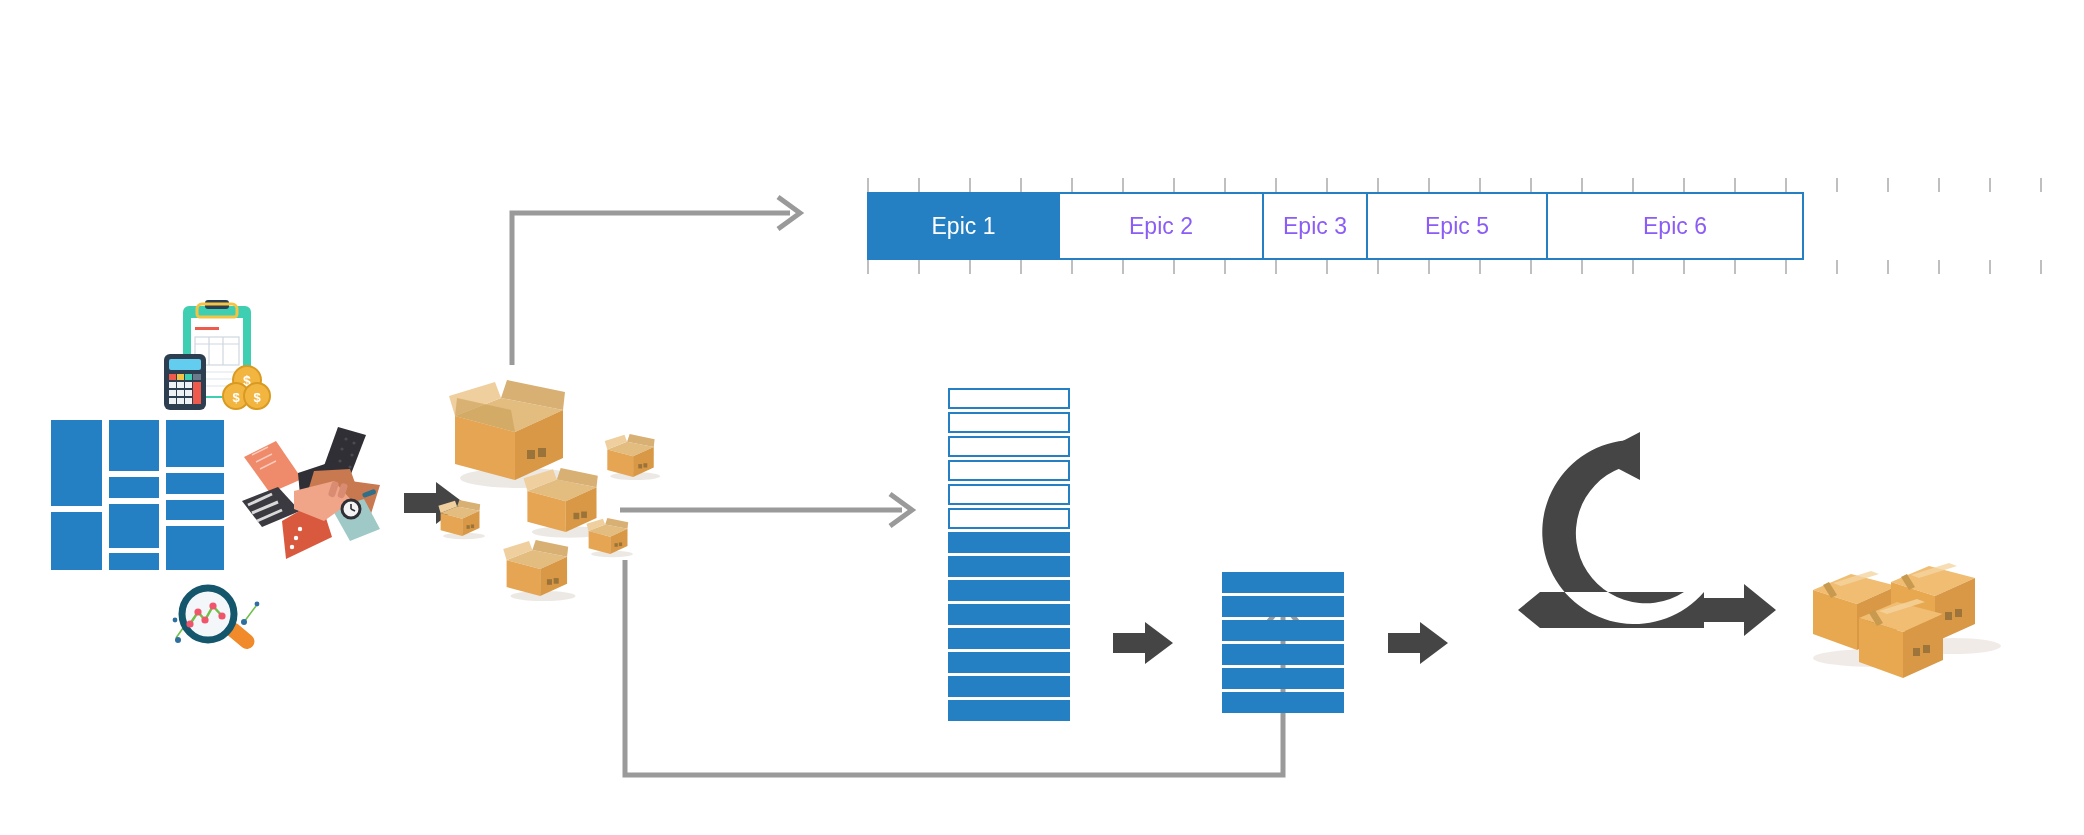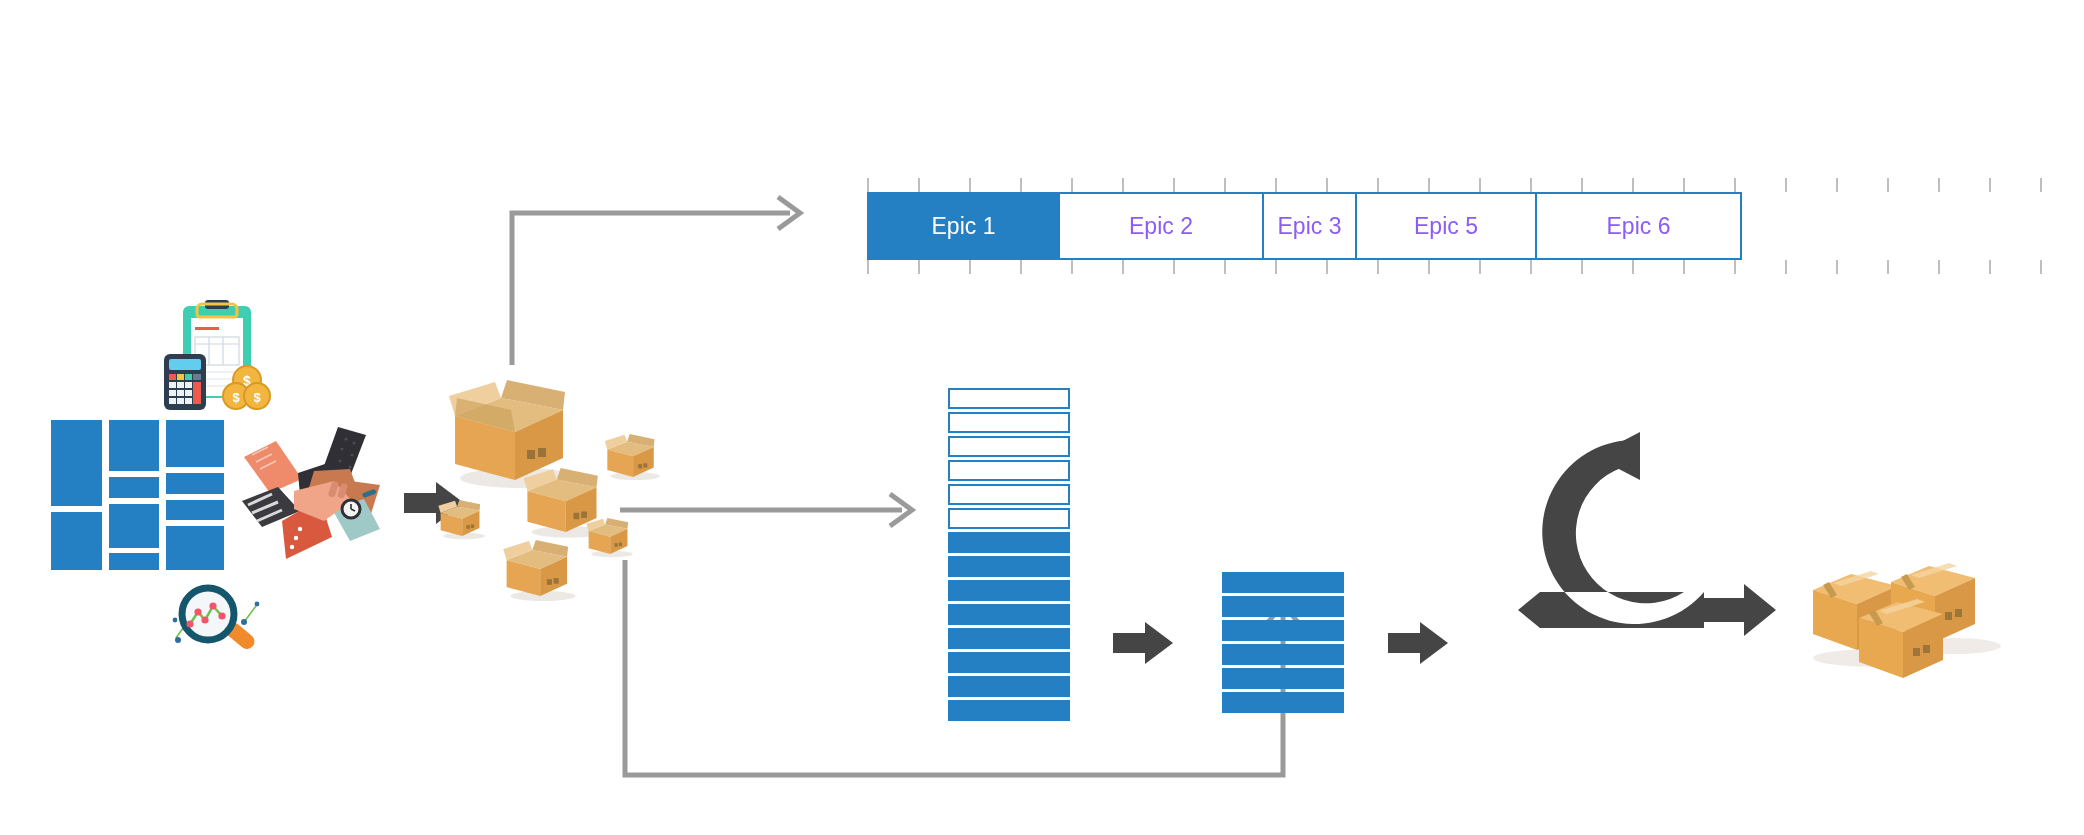--- a/index.html
+++ b/index.html
@@ -94,23 +94,23 @@
         <div class="tick" style="left: 918px;"></div>
         <div class="tick" style="left: 969px;"></div>
         <div class="tick" style="left: 1020px;"></div>
         <div class="tick" style="left: 1071px;"></div>
         <div class="tick" style="left: 1122px;"></div>
         <div class="tick" style="left: 1173px;"></div>
       </div>
     <div id="epic-bar">
         <div class="epic filled" style="width: 193px;">Epic 1</div>
         <div class="epic" style="width: 206px;">Epic 2</div>
-        <div class="epic" style="width: 95px;">Epic 3</div>
+        <div class="epic" style="width: 106px;">Epic 3</div>
         <div class="epic" style="width: 182px;">Epic 5</div>
-        <div class="epic" style="width: 207px;">Epic 6</div>
+        <div class="epic" style="width: 258px;">Epic 6</div>
       </div>
     <div class="tick-row bottom" id="ticks-bottom">
         <div class="tick" style="left: 0px;"></div>
         <div class="tick" style="left: 51px;"></div>
         <div class="tick" style="left: 102px;"></div>
         <div class="tick" style="left: 153px;"></div>
         <div class="tick" style="left: 204px;"></div>
         <div class="tick" style="left: 255px;"></div>
         <div class="tick" style="left: 306px;"></div>
         <div class="tick" style="left: 357px;"></div>

